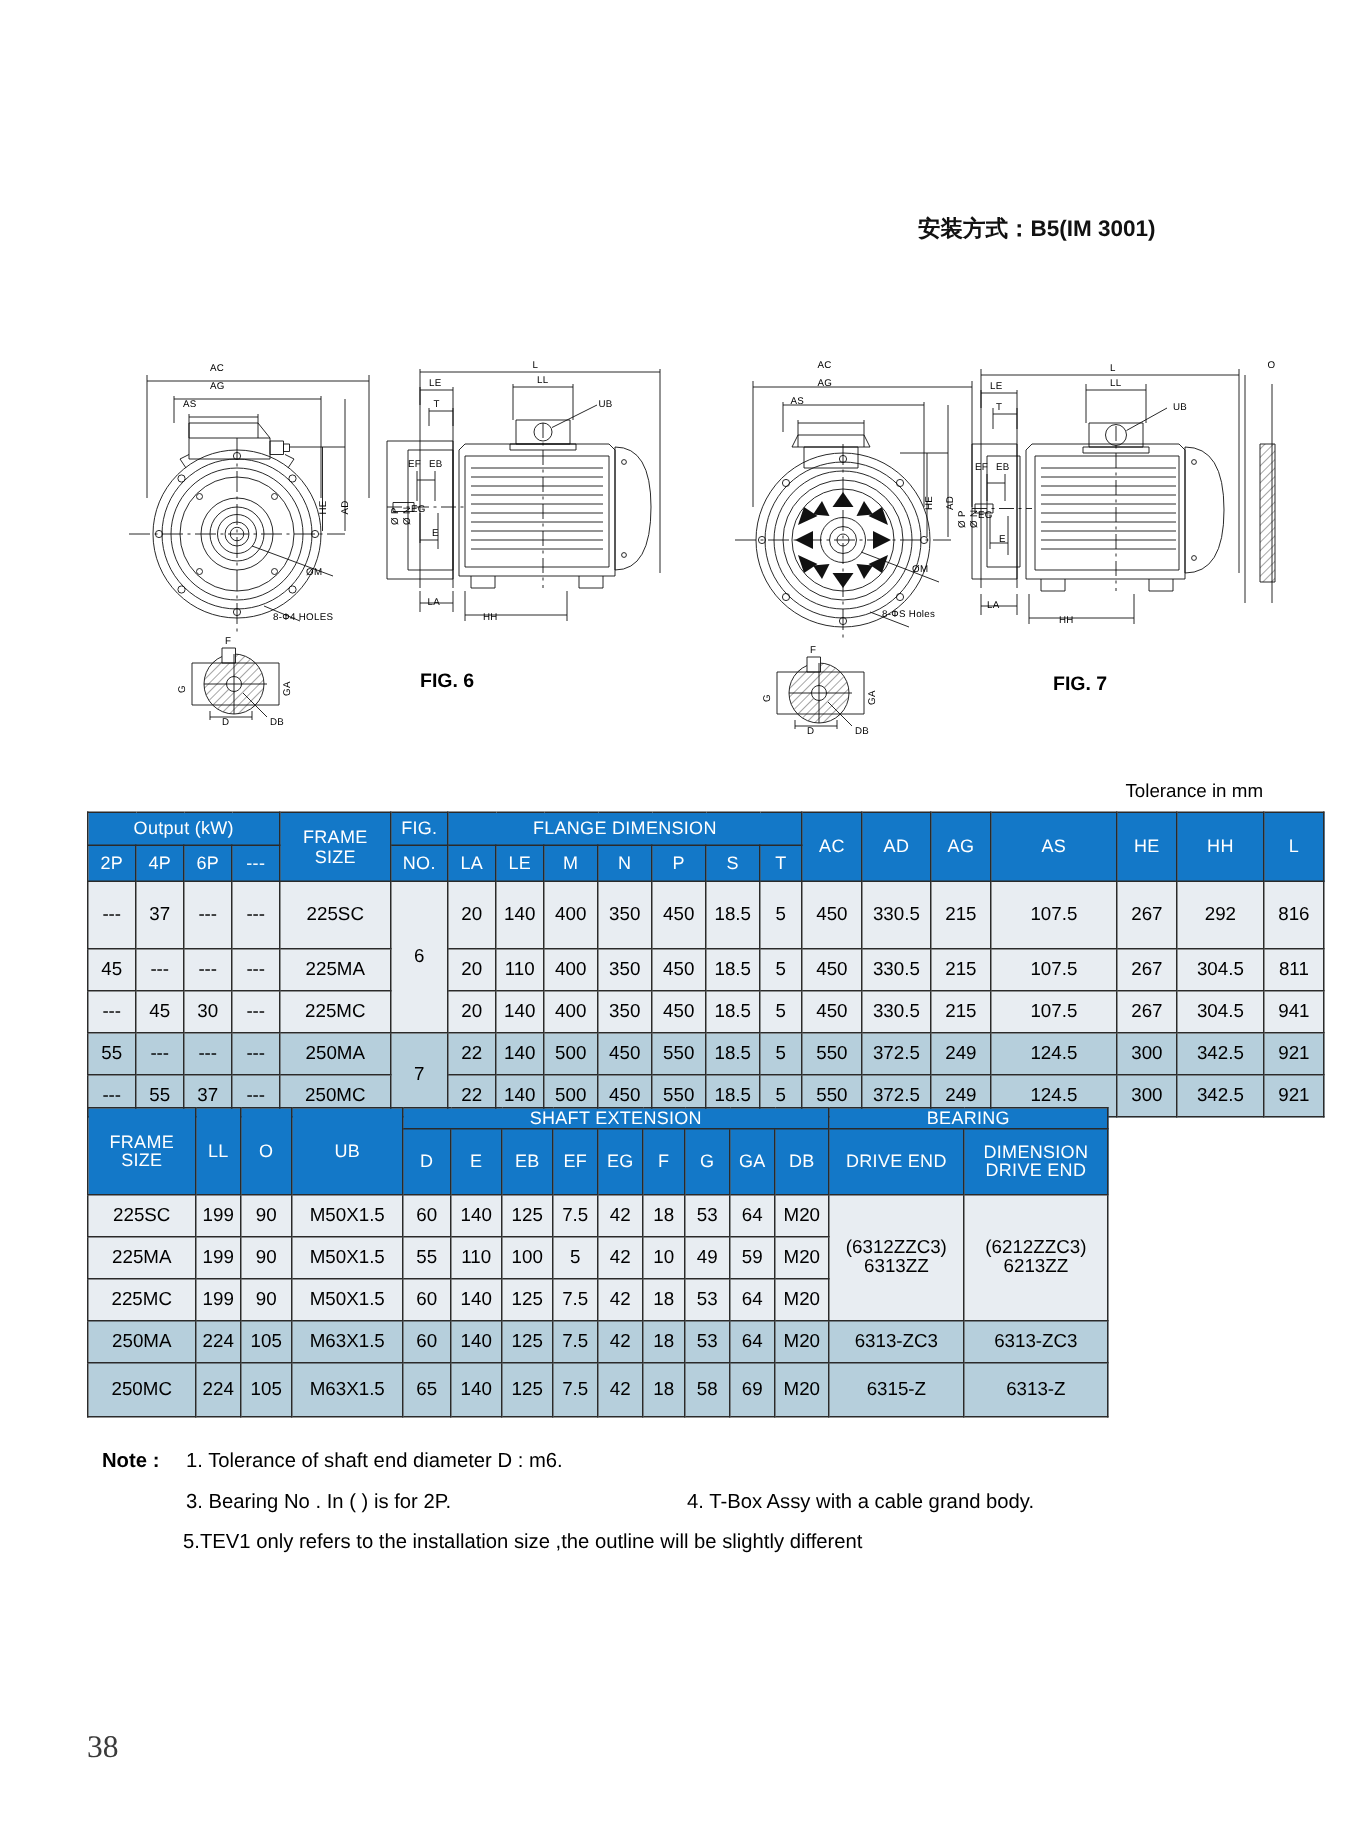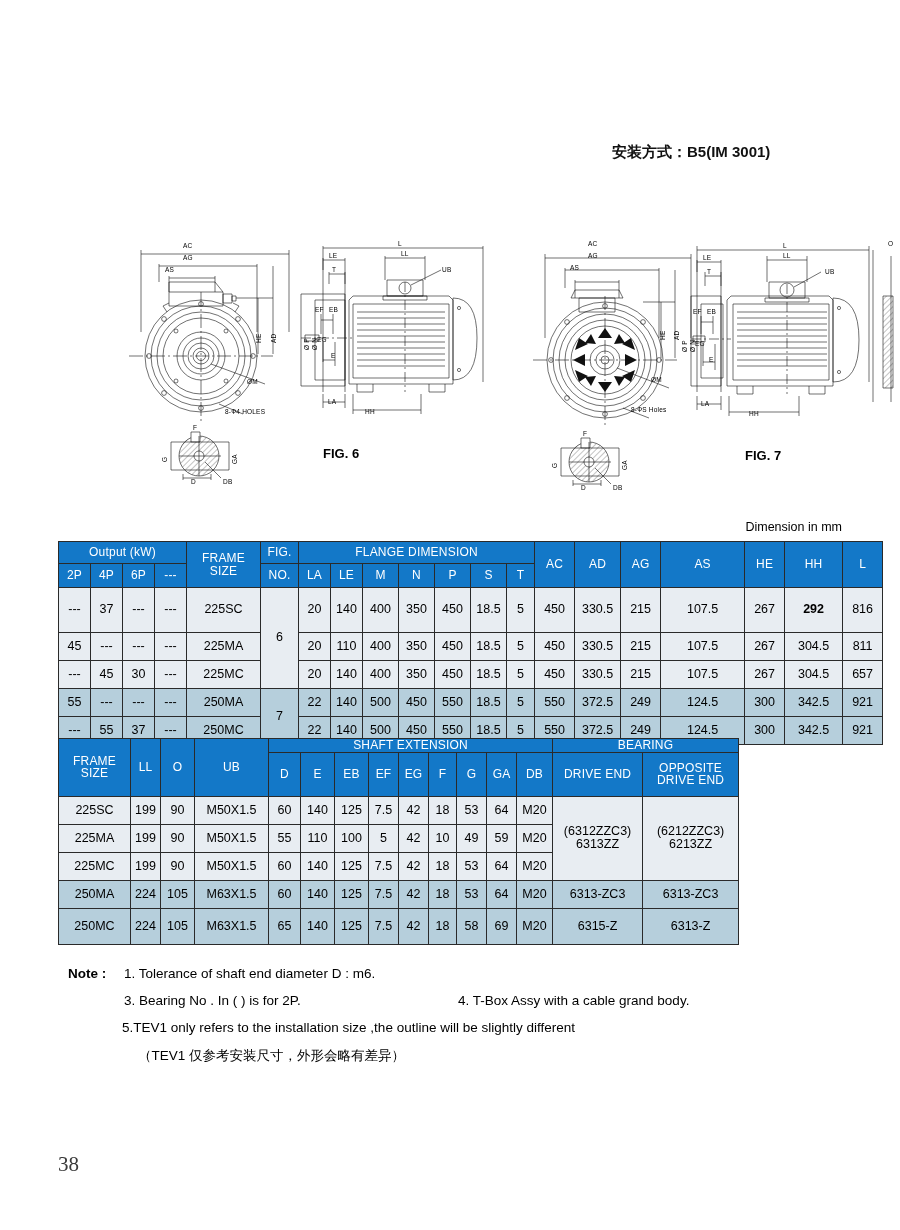--- a/index.html
+++ b/index.html
@@ -24,21 +24,21 @@
   #title-sub {
     position: absolute; left: 60px; top: 152px;
     font-size: 23px; font-weight: 700; color: #1a1a1a; white-space: nowrap;
   }
   #mount-note {
     position: absolute; left: 612px; top: 143px;
     font-size: 15px; font-weight: 700; color: #111; white-space: nowrap;
   }
 
   
-  #drawings { position: absolute; left: 0; top: 228px; width: 720px; height: 280px; margin-left: 43px; }
+  #drawings { position: absolute; left: 0; top: 228px; width: 720px; height: 280px; }
   .fig-label {
     position: absolute; font-size: 13px; font-weight: 700; color: #000; white-space: nowrap;
   }
   .dim-txt {
     position: absolute; font-size: 6.5px; font-family: "Liberation Sans", sans-serif;
     color: #000; white-space: nowrap; letter-spacing: .2px;
   }
   .dim-txt.rot { transform: rotate(-90deg); transform-origin: left top; }
   svg.dwg { position: absolute; overflow: visible; }
   svg.dwg line, svg.dwg path, svg.dwg circle, svg.dwg rect, svg.dwg ellipse, svg.dwg polyline, svg.dwg polygon {
@@ -440,21 +440,21 @@
   <span class="dim-txt" style="left:664px; top:80px;">EB</span>
   <span class="dim-txt" style="left:652px; top:112px;">EG</span>
   <span class="dim-txt" style="left:666px; top:128px;">E</span>
   <span class="dim-txt" style="left:658px; top:172px;">LA</span>
   <span class="dim-txt" style="left:706px; top:182px;">HH</span>
   <span class="dim-txt rot" style="left:638px; top:124px;">Ø P</span>
   <span class="dim-txt rot" style="left:646px; top:124px;">Ø N</span>
   <div class="fig-label" style="left:702px; top:220px;">FIG. 7</div>
 </div>
 
-<div id="dim-unit">Dimension in  mm</div>
+<div id="dim-unit">Tolerance in  mm</div>
 
 <table class="dt" id="table1">
   <colgroup>
     <col style="width:32px">
       <col style="width:32px">
       <col style="width:32px">
       <col style="width:32px">
     <col style="width:74px">
       <col style="width:38px">
     <col style="width:32px">
@@ -517,21 +517,21 @@
         <td style="height: 28px;">400</td>
         <td style="height: 28px;">350</td>
         <td style="height: 28px;">450</td>
         <td style="height: 28px;">18.5</td>
         <td style="height: 28px;">5</td>
         <td style="height: 28px;">450</td>
         <td style="height: 28px;">330.5</td>
         <td style="height: 28px;">215</td>
         <td style="height: 28px;">107.5</td>
         <td style="height: 28px;">267</td>
-        <td style="height: 45px; font-weight: bold;">292</td>
+        <td style="height: 45px;">292</td>
         <td style="height: 28px;">816</td>
       </tr>
       <tr>
         <td style="height: 28px;">45</td>
         <td style="height: 28px;">---</td>
         <td style="height: 28px;">---</td>
         <td style="height: 28px;">---</td>
         <td style="height: 28px;">225MA</td>
         <td style="height: 28px;">20</td>
         <td style="height: 28px;">110</td>
@@ -560,21 +560,21 @@
         <td style="height: 28px;">350</td>
         <td style="height: 28px;">450</td>
         <td style="height: 28px;">18.5</td>
         <td style="height: 28px;">5</td>
         <td style="height: 28px;">450</td>
         <td style="height: 28px;">330.5</td>
         <td style="height: 28px;">215</td>
         <td style="height: 28px;">107.5</td>
         <td style="height: 28px;">267</td>
         <td style="height: 28px;">304.5</td>
-        <td style="height: 28px;">657</td>
+        <td style="height: 28px;">941</td>
       </tr>
       <tr class="band">
         <td style="height: 28px;">55</td>
         <td style="height: 28px;">---</td>
         <td style="height: 28px;">---</td>
         <td style="height: 28px;">---</td>
         <td style="height: 28px;">250MA</td>
         <td rowspan="2" style="height: 28px;">7</td>
         <td style="height: 28px;">22</td>
         <td style="height: 28px;">140</td>
@@ -650,21 +650,21 @@
       <th>E</th>
       <th>EB</th>
       <th>EF</th>
       <th>EG</th>
       <th>F</th>
       <th>G</th>
       <th>GA</th>
       <th>DB</th>
       <th>DRIVE END</th>
       <th>
-        <span>OPPOSITE</span><br>
+        <span>DIMENSION</span><br>
         <span>DRIVE  END</span>
       </th>
     </tr>
   </thead>
   <tbody id="t2body">
       <tr>
         <td style="height: 28px;">225SC</td>
         <td style="height: 28px;">199</td>
         <td style="height: 28px;">90</td>
         <td style="height: 28px;">M50X1.5</td>
@@ -752,18 +752,15 @@
     <span class="note-lead">Note :</span>
     <span class="note-a">1. Tolerance  of  shaft  end  diameter  D : m6.</span>
   </div>
   <div class="note-row">
     <span class="note-a">3.  Bearing   No . In (      )  is  for  2P.</span>
     <span class="note-b">4. T-Box Assy with a cable grand body.</span>
   </div>
   <div class="note-row">
     <span class="note-wide">5.TEV1 only refers  to the installation size ,the outline will be slightly different</span>
   </div>
-  <div class="note-row">
-    <span class="note-cn">（TEV1 仅参考安装尺寸，外形会略有差异）</span>
-  </div>
 </div>
 
 <div id="page-num">38</div>
 
 </body></html>

